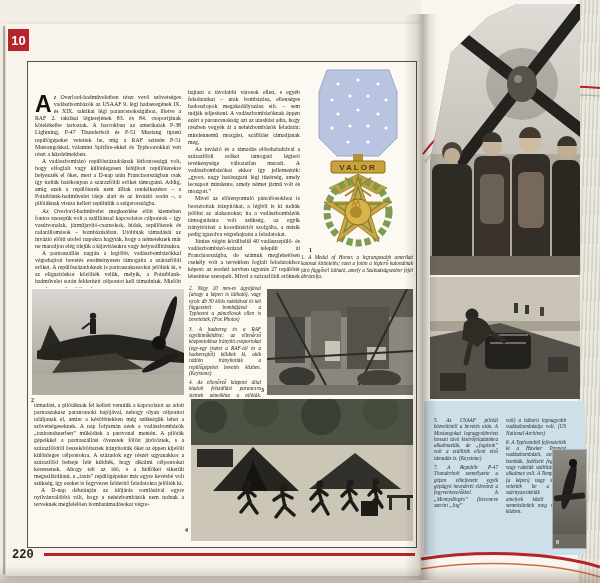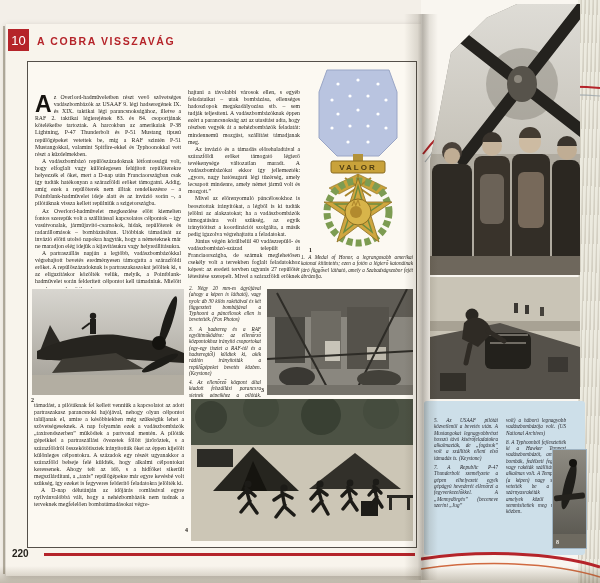--- a/index.html
+++ b/index.html
@@ -15,21 +15,21 @@
   #book-edge-line{left:3px;top:26px;width:2px;height:548px;background:#b7b0a2;}
   #gutter-shadow{left:404px;top:14px;width:34px;height:566px;z-index:6;pointer-events:none;
     background:linear-gradient(90deg,rgba(40,30,10,0) 0%,rgba(40,30,10,.14) 40%,rgba(30,22,8,.30) 55%,rgba(40,30,10,.10) 75%,rgba(40,30,10,0) 100%);}
   #fore-edge{left:578px;top:0;width:22px;height:583px;z-index:1;
     background:repeating-linear-gradient(92deg,#eceadf 0 2px,#d4d0c3 3px 4px);}
   #bottom-shadow{left:0;top:566px;width:600px;height:17px;z-index:7;pointer-events:none;
     background:linear-gradient(180deg,rgba(90,78,52,0),rgba(90,78,52,.32));}
 
   
   #chapter-box{left:8px;top:29px;width:21px;height:22px;background:#b5242a;color:#fff;
-    font-family:"Liberation Sans",sans-serif;font-weight:normal;font-size:13px;
+    font-family:"Liberation Sans",sans-serif;font-weight:bold;font-size:13px;
     display:flex;align-items:center;justify-content:center;}
   #chapter-title{left:37px;top:35px;color:#b5242a;font-family:"Liberation Sans",sans-serif;
     font-weight:bold;font-size:10.5px;letter-spacing:1.6px;}
 
   
   #article-box{left:27px;top:61px;width:388px;height:485px;background:#fcf9f2;
     border:1px solid #55504a;}
   #article-title{left:8px;top:8px;width:274px;text-align:center;color:#16130f;
     font-family:"Liberation Sans",sans-serif;font-weight:bold;font-size:16px;letter-spacing:.4px;}
 
@@ -44,37 +44,36 @@
   .caption p{margin:0 0 3px 0;}
   .marker{font-size:6px;font-weight:bold;color:#26231d;}
 
   .photo{overflow:hidden;background:#8d8a82;}
   .photo svg{display:block;}
 
   
   #caption-panel{left:3px;top:401px;width:161px;height:154px;background:#cddfe9;border-radius:3px;}
   #caption-panel .caption{color:#2a2a30;}
 
-  #page-number{left:12px;top:548px;font-family:Liberation Sans, sans-serif;
-    font-weight:bold;font-size:10px;color:#26231d;}
+  #page-number{left:12px;top:548px;font-family:Liberation Mono, monospace;
+    font-weight:bold;font-size:12px;color:#26231d;}
   #footer-rule{left:44px;top:553px;width:371px;height:2.5px;background:#b5242a;}
 </style>
 </head>
 <body>
 
 <div id="scene" class="noselect">
 
   <div id="book-edge-line" class="abs"></div>
 
   <div id="left-page" class="abs">
 
     <div id="chapter-box" class="abs" style="left:2px;top:5px;">
       <span>10</span>
     </div>
-    <div id="chapter-title" class="abs" style="left:31px;top:11px;">A COBRA VISSZAVÁG</div>
 
     <div id="article-box" class="abs" style="left:21px;top:37px;">
 
 
       <div class="abs" style="left:277px;top:4px;width:106px;height:184px;text-align:center;">
         <svg width="106" height="184" viewBox="0 0 106 184">
           <path d="M22,4 L84,4 L92,26 L92,72 L74,90 L32,90 L14,72 L14,26 Z" fill="#b9c4e0" stroke="#9aa6c6" stroke-width="1"></path>
           <g fill="#ffffff">
             <circle cx="33" cy="18" r="1.6"></circle>
               <circle cx="53" cy="14" r="1.6"></circle>

